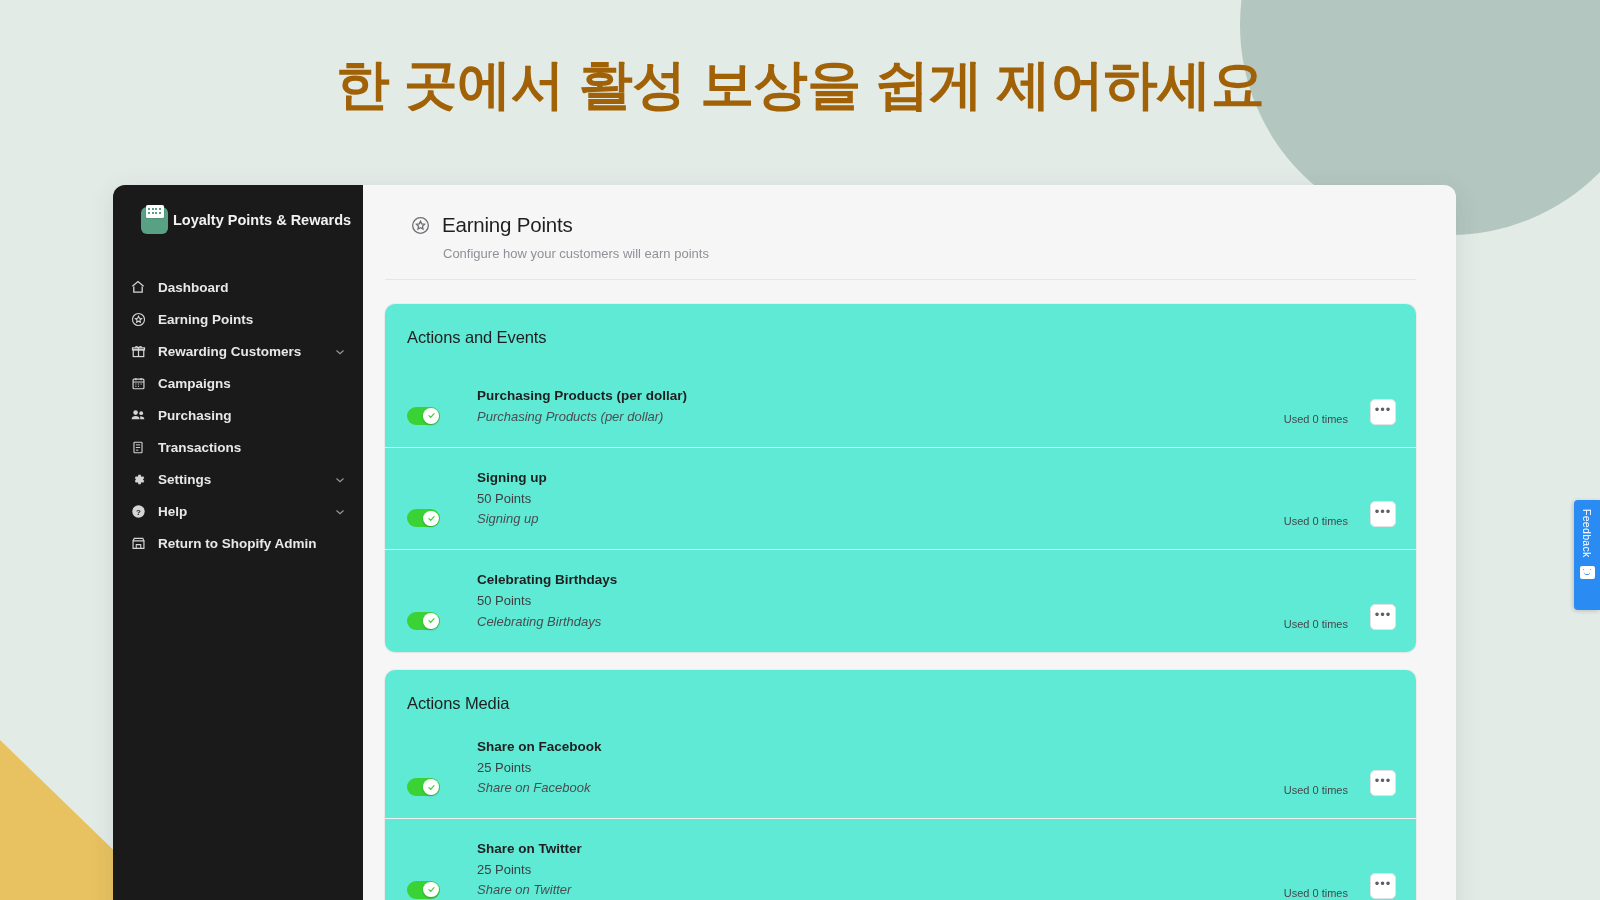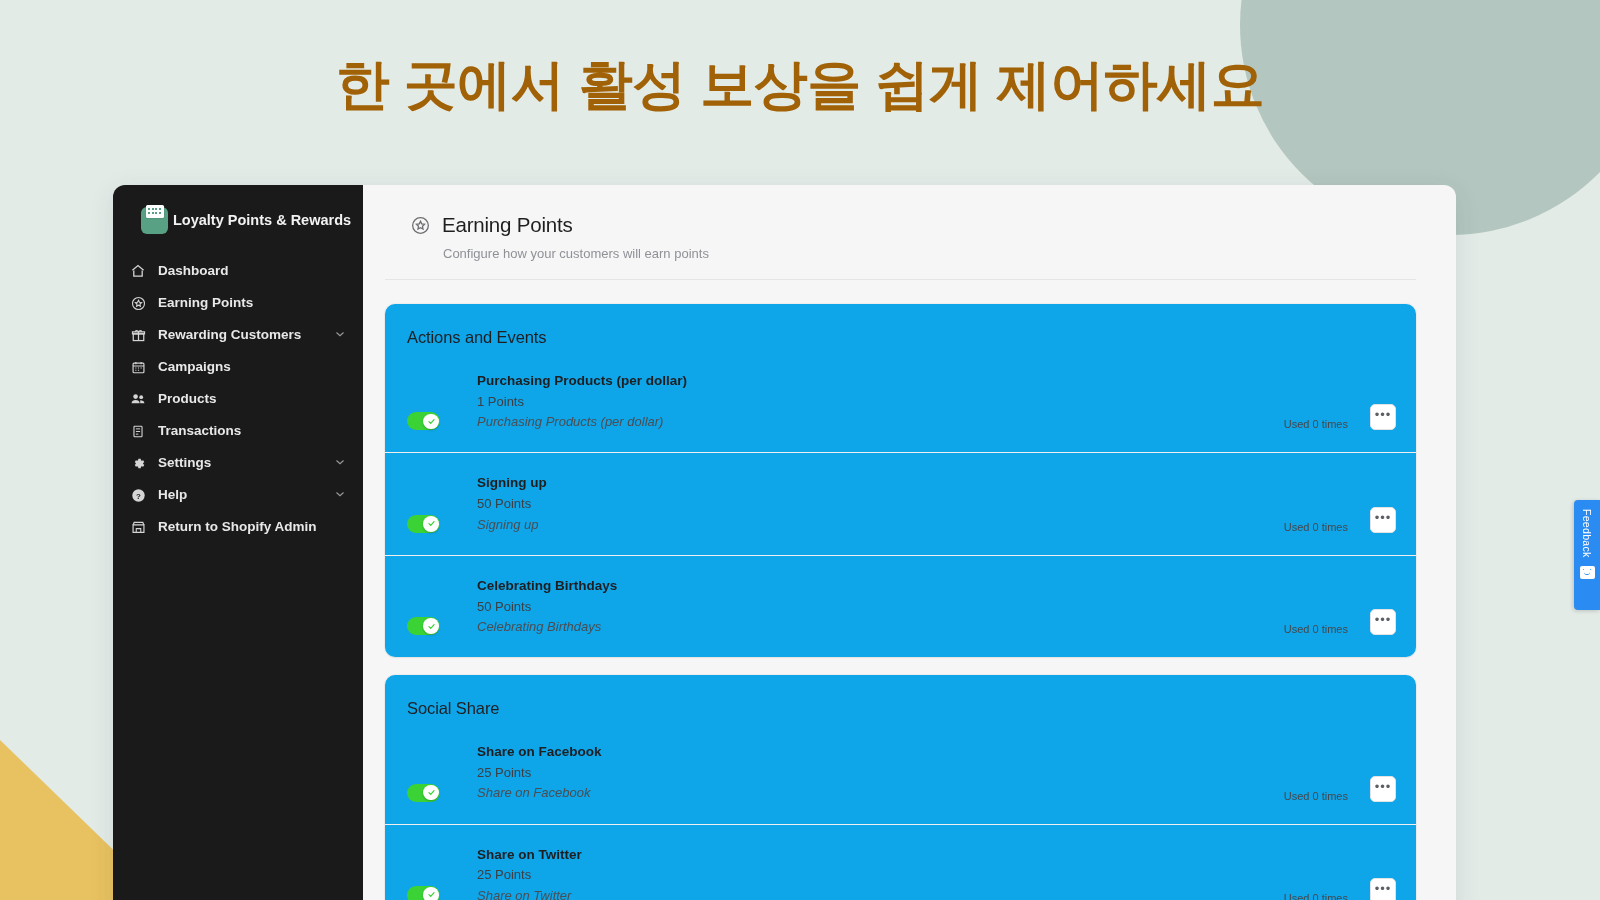--- a/index.html
+++ b/index.html
@@ -120,21 +120,21 @@
   }
   .brand-name {
     font-size: 14.5px;
     font-weight: bold;
     color: #f2f2f2;
     white-space: nowrap;
   }
 
   .nav-item {
     display: flex;
-    align-items: flex-start;
+    align-items: flex-end;
     height: 32px;
     padding: 0 16px 0 17px;
     gap: 12px;
     cursor: pointer;
     position: relative;
   }
   .nav-ico {
     width: 16px; height: 16px;
     flex: 0 0 16px;
     display: flex; align-items: center; justify-content: center;
@@ -189,21 +189,21 @@
     height: 1px;
     background: #e4e5e7;
     margin: 18px 40px 0 22px;
   }
 
   .scroll-area {
     padding: 24px 40px 0 22px;
   }
 
   .card {
-    background: #0ea5e9;
+    background: #5eead4;
     border-radius: 10px;
     box-shadow: 0 0 0 1px rgba(0,0,0,0.035), 0 1px 2px rgba(20,20,20,0.05);
     overflow: hidden;
     margin-bottom: 18px;
   }
   .card-title {
     font-size: 16.5px;
     color: #1f1f21;
     padding: 24px 0 4px 22px;
     font-weight: normal;
@@ -421,21 +421,21 @@
 
     <div class="nav-item">
       <span class="nav-ico">
         <svg width="16" height="16" viewBox="0 0 16 16" fill="currentColor">
             <circle cx="5.6" cy="5.6" r="2.3"></circle>
             <circle cx="11.2" cy="6.2" r="1.9"></circle>
             <path d="M1.6 12.2c0-2.2 1.8-3.3 4-3.3s4 1.1 4 3.3z"></path>
             <path d="M10.2 9.2c2 0 4.2.8 4.2 3h-4.2z"></path>
           </svg>
       </span>
-      <span class="nav-label">Products</span>
+      <span class="nav-label">Purchasing</span>
     </div>
 
     <div class="nav-item">
       <span class="nav-ico">
         <svg width="14" height="15" viewBox="0 0 16 16" fill="none" stroke="currentColor" stroke-width="1.25">
             <rect x="3.4" y="2" width="9.2" height="12" rx="0.8"></rect>
             <path d="M5.6 5h4.8M5.6 8h4.8M5.6 11h2.8" stroke-width="1.1"></path>
           </svg>
       </span>
       <span class="nav-label">Transactions</span>
@@ -507,21 +507,20 @@
         <div class="row">
           <div class="toggle">
             <span class="knob">
               <svg width="9" height="9" viewBox="0 0 12 12" fill="none" stroke="#3ad234" stroke-width="1.6" stroke-linecap="round">
                   <path d="M2.6 6.2 5 8.6l4.4-5"></path>
                 </svg>
             </span>
           </div>
           <div class="row-texts">
             <div class="row-title">Purchasing Products (per dollar)</div>
-            <div class="row-points">1 Points</div>
             <div class="row-desc">Purchasing Products (per dollar)</div>
           </div>
           <div class="row-used">Used 0 times</div>
           <div class="kebab">•••</div>
         </div>
 
         <div class="row">
           <div class="toggle">
             <span class="knob">
               <svg width="9" height="9" viewBox="0 0 12 12" fill="none" stroke="#3ad234" stroke-width="1.6" stroke-linecap="round">
@@ -550,21 +549,21 @@
             <div class="row-title">Celebrating Birthdays</div>
             <div class="row-points">50 Points</div>
             <div class="row-desc">Celebrating Birthdays</div>
           </div>
           <div class="row-used">Used 0 times</div>
           <div class="kebab">•••</div>
         </div>
       </section>
 
       <section class="card">
-        <h2 class="card-title">Social Share</h2>
+        <h2 class="card-title">Actions Media</h2>
 
         <div class="row">
           <div class="toggle">
             <span class="knob">
               <svg width="9" height="9" viewBox="0 0 12 12" fill="none" stroke="#3ad234" stroke-width="1.6" stroke-linecap="round">
                   <path d="M2.6 6.2 5 8.6l4.4-5"></path>
                 </svg>
             </span>
           </div>
           <div class="row-texts">

